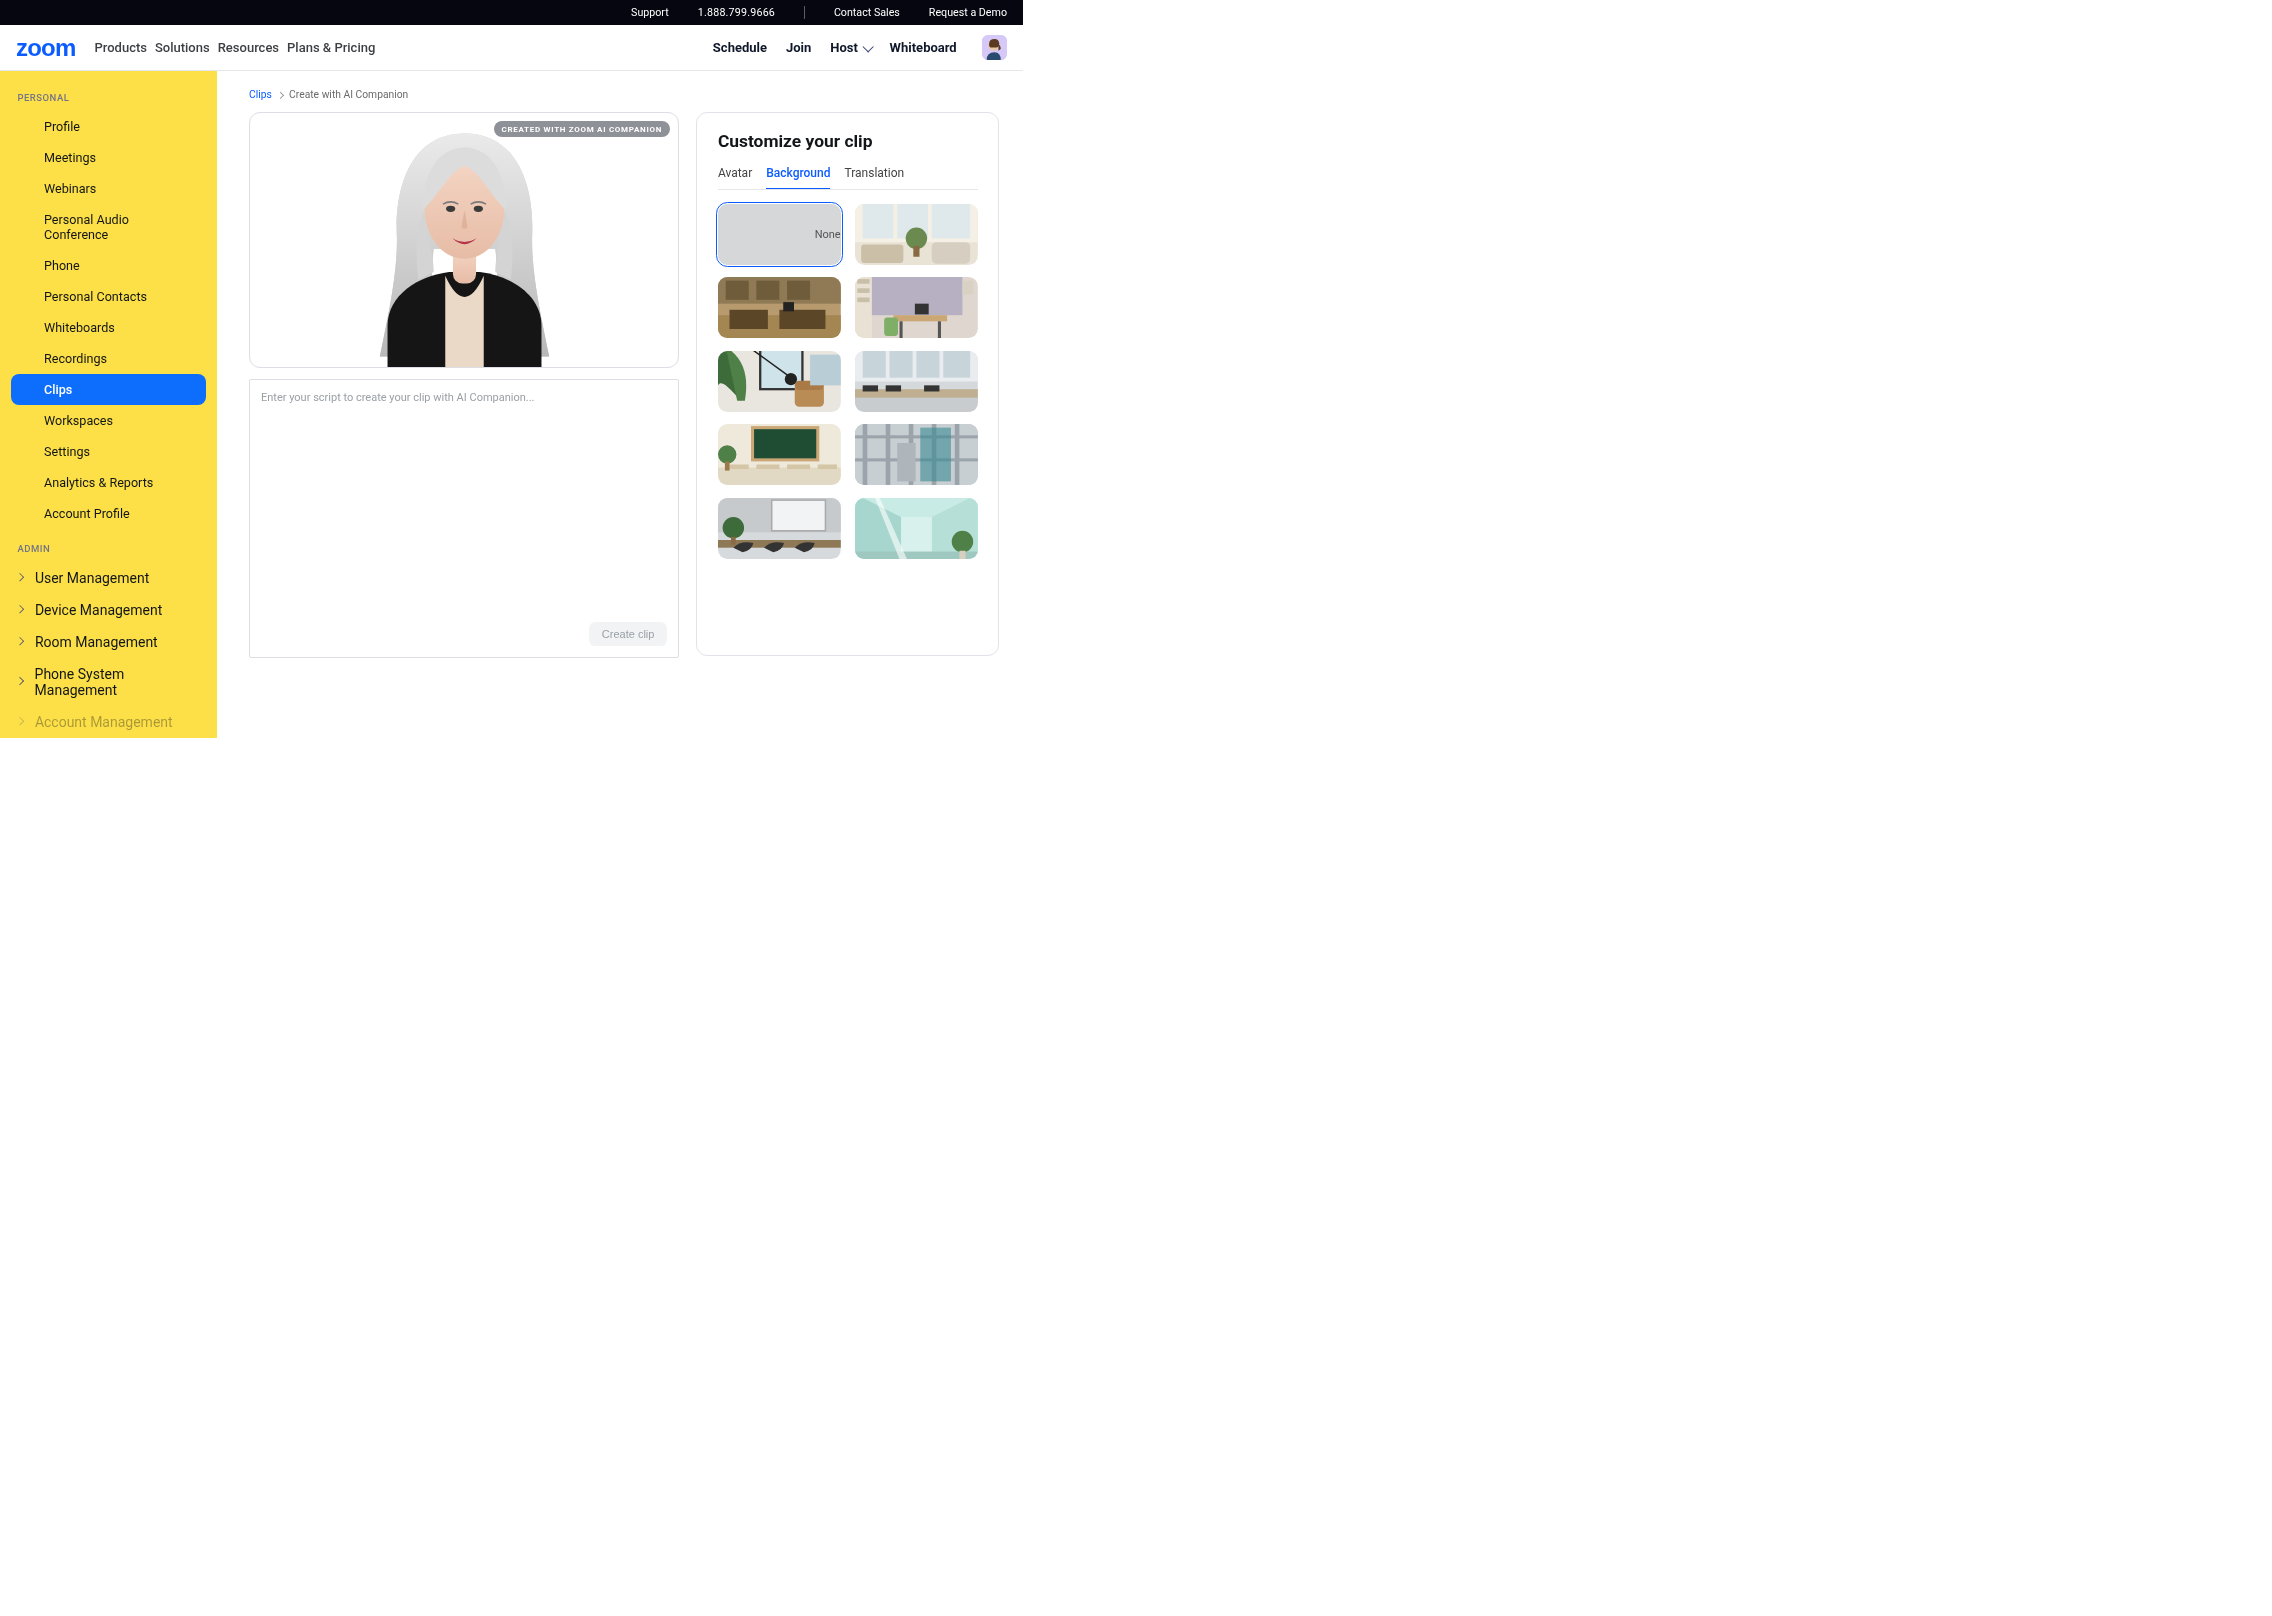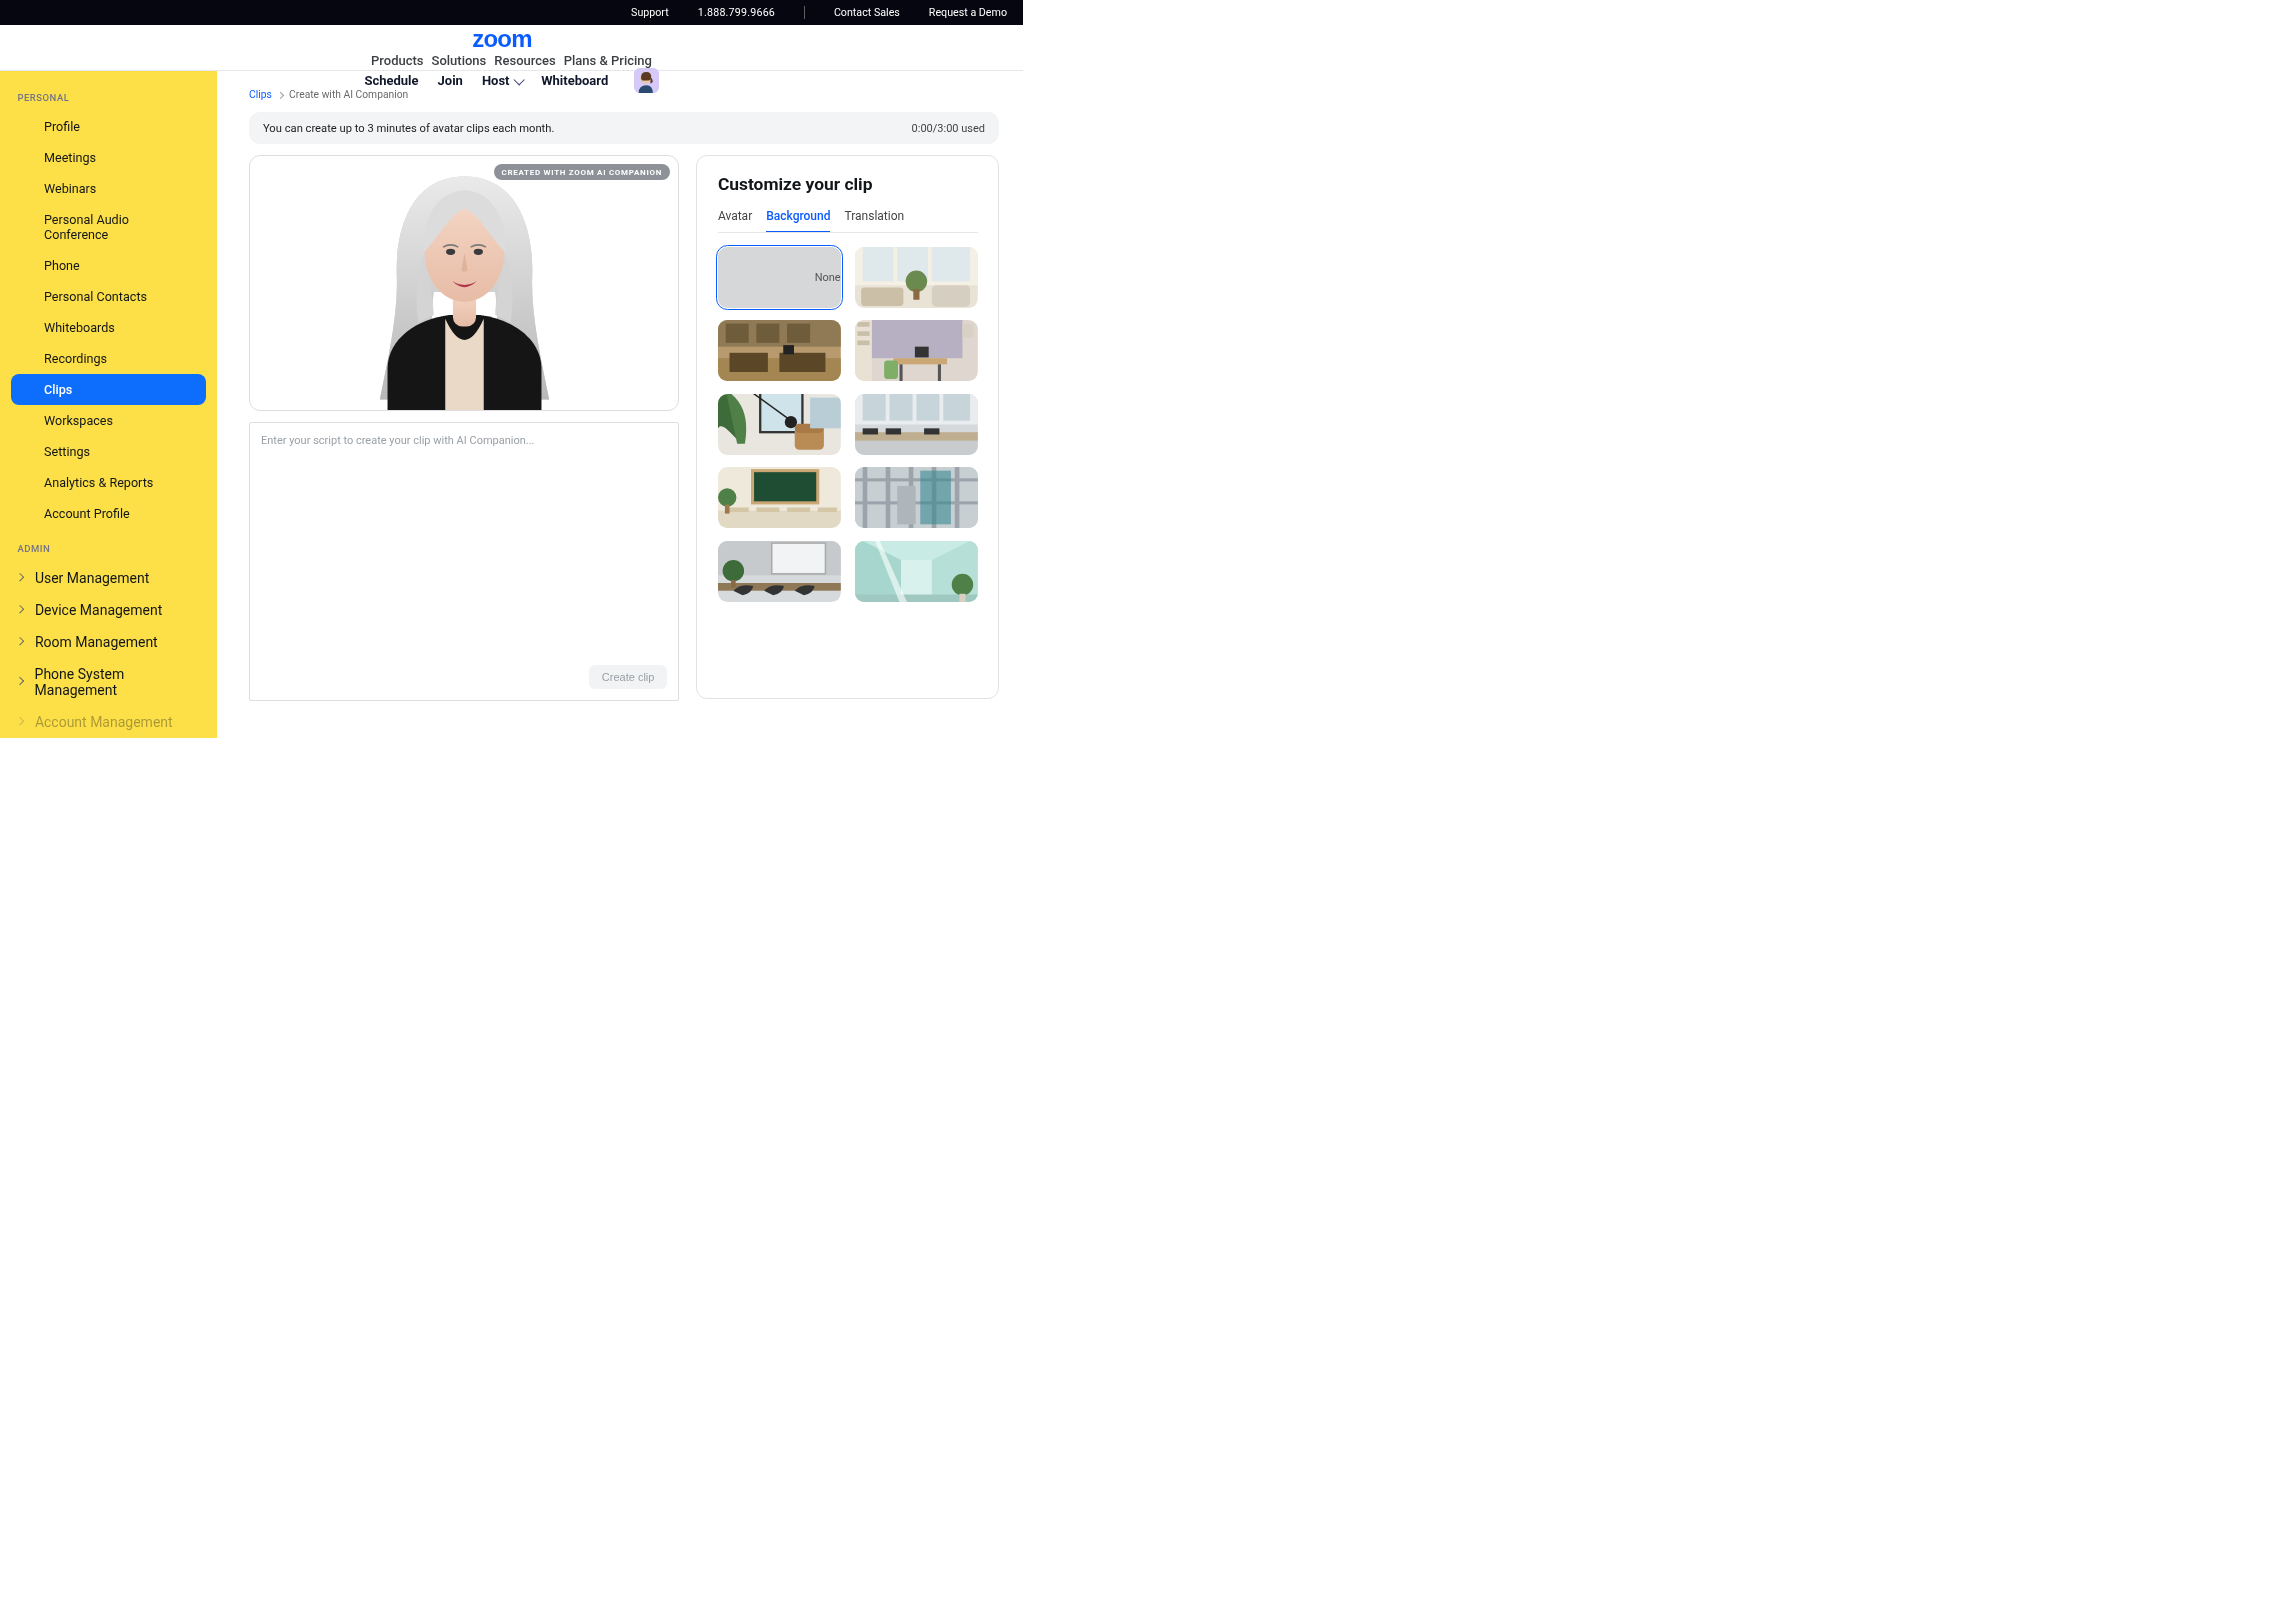--- a/index.html
+++ b/index.html
@@ -29,21 +29,20 @@
     display: inline-block;
   }
 
   
   .mainnav {
     display: flex;
     align-items: center;
     height: 46px;
     border-bottom: 0.8px solid #e5e7eb;
     padding: 0 16px;
-    flex-direction: column;
   }
   .logo {
     color: #0b5cff;
     font-weight: 800;
     font-size: 24px;
     letter-spacing: -0.8px;
     margin-right: 19px;
     font-family: Arial, sans-serif;
   }
   .navlinks { display: flex; gap: 8px; }
@@ -376,24 +375,20 @@
     </div>
   </div>
 
   <div class="main">
     <div class="breadcrumb">
       <a class="bc-link">Clips</a>
       <span class="bc-chev"></span>
       <span>Create with AI Companion</span>
     </div>
 
-    <div class="quota-banner">
-      <span>You can create up to 3 minutes of avatar clips each month.</span>
-      <span class="right">0:00/3:00 used</span>
-    </div>
 
     <div class="editor-row">
       <div class="left-col">
         <div class="preview">
           <span class="badge">CREATED WITH ZOOM AI COMPANION</span>
           <svg class="avatar-svg" viewBox="0 0 320 330">
 
             <path d="M160 20 C90 20 70 90 72 150 C74 200 60 260 50 310 L115 310 C120 260 115 210 120 170 L200 170 C205 210 200 260 210 310 L270 310 C260 260 246 200 248 150 C250 90 230 20 160 20 Z" fill="#cfcfcf"></path>
             <path d="M160 20 C90 20 70 90 72 150 C74 200 60 260 50 310 L115 310 C120 260 115 210 120 170 L200 170 C205 210 200 260 210 310 L270 310 C260 260 246 200 248 150 C250 90 230 20 160 20 Z" fill="url(#hairgrad)"></path>
             <defs>

